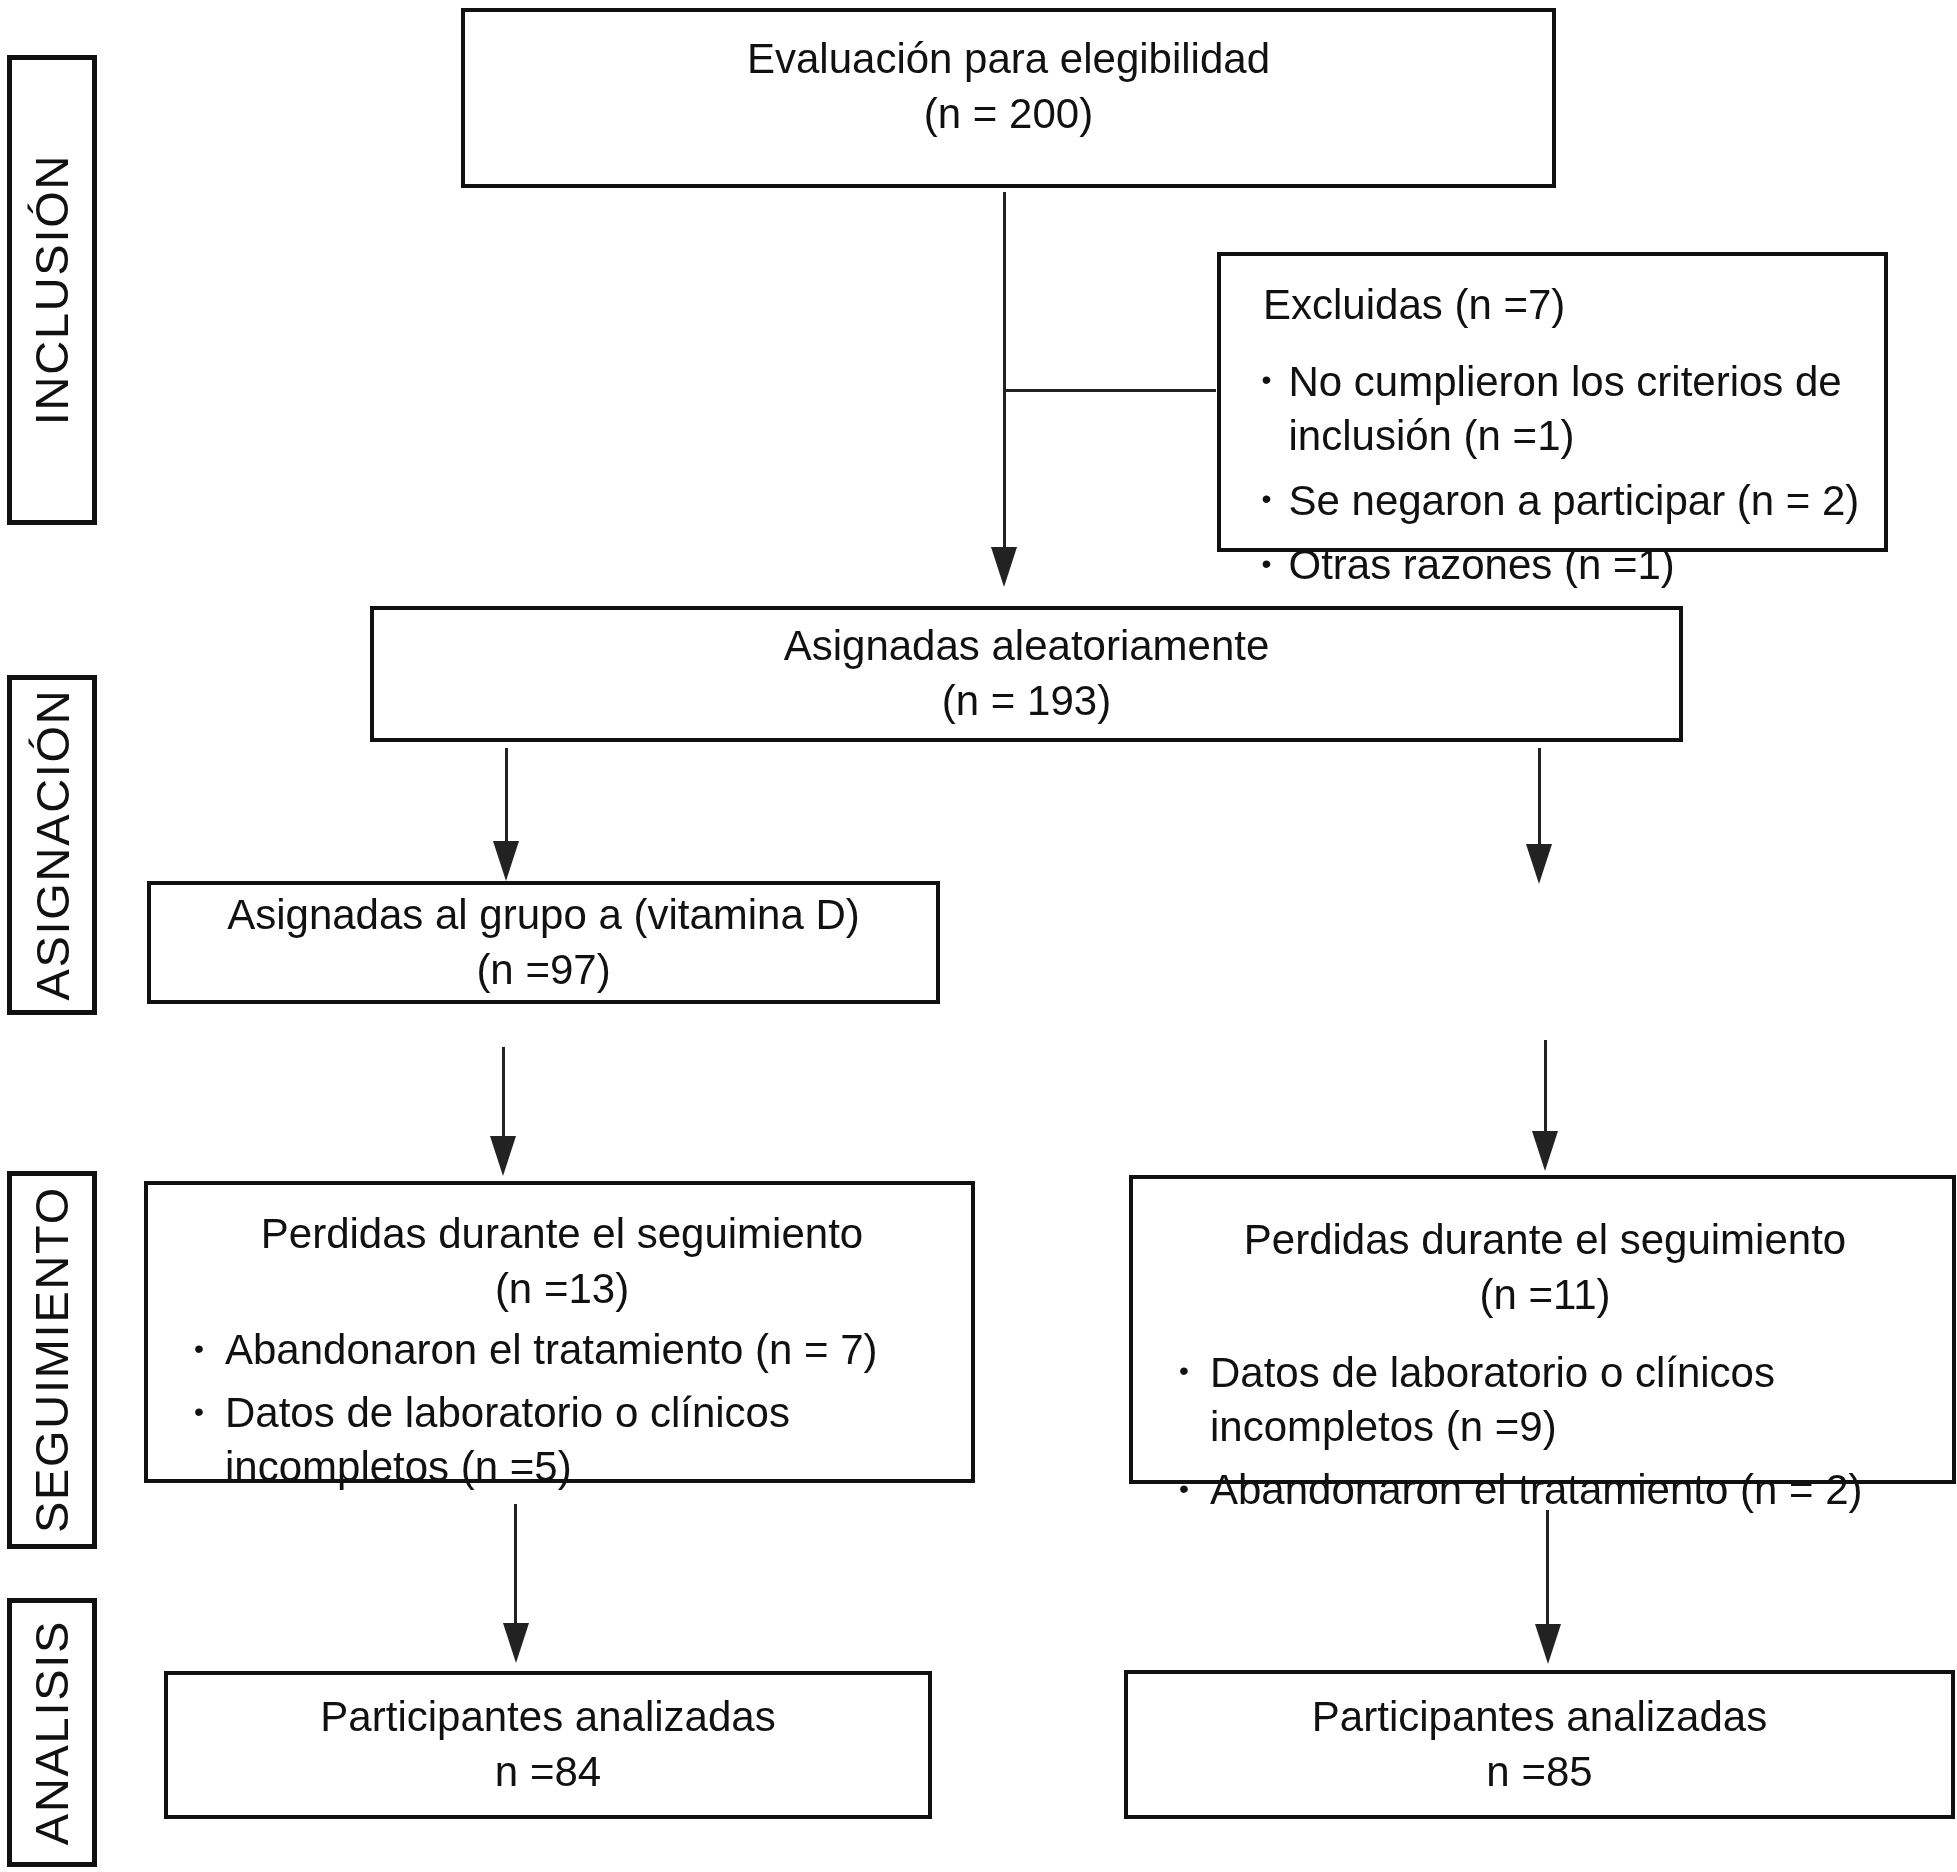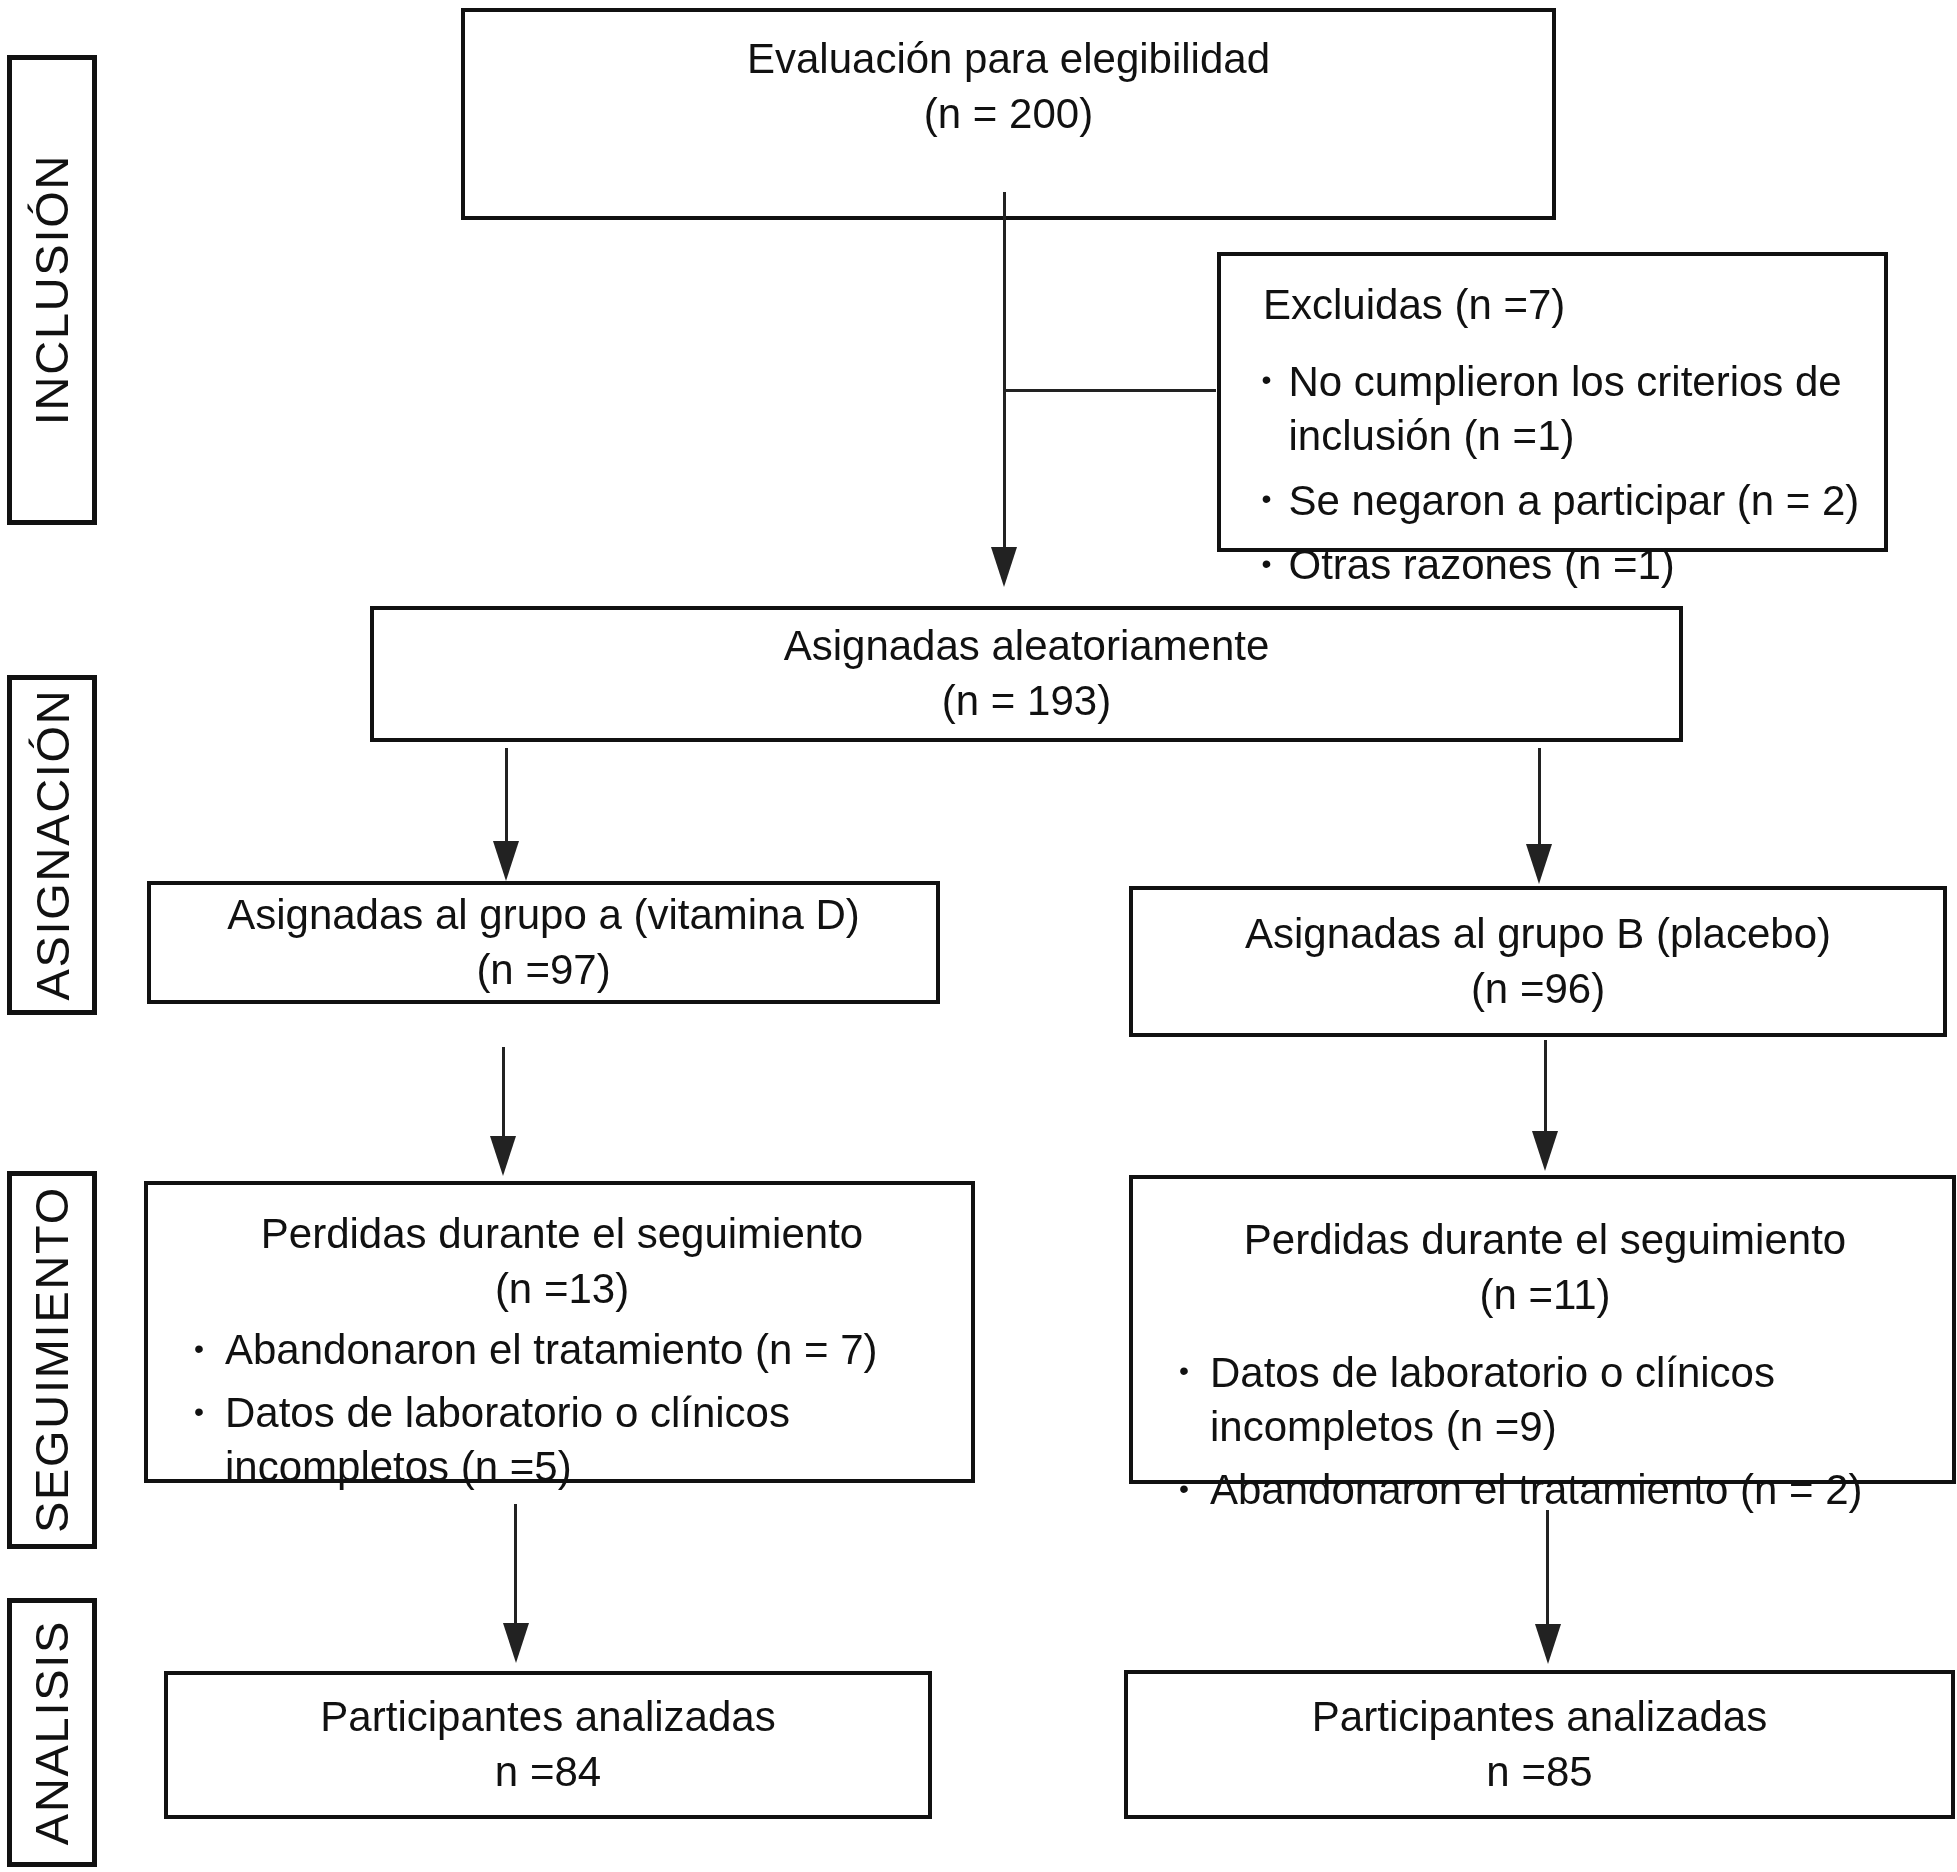--- a/index.html
+++ b/index.html
@@ -112,21 +112,21 @@
   <div class="stage" style="left:6.7px; top:675px; width:90px; height:340px;">
     <span class="rot">ASIGNACIÓN</span>
   </div>
   <div class="stage" style="left:6.7px; top:1171px; width:90px; height:378px;">
     <span class="rot">SEGUIMIENTO</span>
   </div>
   <div class="stage" style="left:6.7px; top:1598px; width:90px; height:269px;">
     <span class="rot">ANALISIS</span>
   </div>
 
-  <div class="box top-v" style="left:461px; top:8.4px; width:1095px; height:212px; padding-top:20px;">
+  <div class="box top-v" style="left:461px; top:8.4px; width:1095px; height:180px; padding-top:20px;">
     <div>Evaluación para elegibilidad</div>
     <div>(n = 200)</div>
   </div>
 
   <div class="vline" style="left:1003px; top:192px; height:357px;"></div>
   <div class="arrowhead" style="left:991px; top:547px;"></div>
 
   <div class="hline" style="left:1004px; top:389px; width:212px;"></div>
 
   <div class="box" style="left:1217px; top:252px; width:671px; height:300px;">
@@ -158,24 +158,20 @@
   <div class="arrowhead" style="left:493px; top:841px;"></div>
 
   <div class="vline" style="left:1538px; top:748px; height:99px;"></div>
   <div class="arrowhead" style="left:1526px; top:844px;"></div>
 
   <div class="box center-v" style="left:147px; top:881px; width:793px; height:123px;">
     <div>Asignadas al grupo a (vitamina D)</div>
     <div>(n =97)</div>
   </div>
 
-  <div class="box center-v" style="left:1129px; top:886px; width:818px; height:151px;">
-    <div>Asignadas al grupo B (placebo)</div>
-    <div>(n =96)</div>
-  </div>
 
   <div class="vline" style="left:502px; top:1047px; height:92px;"></div>
   <div class="arrowhead" style="left:490px; top:1136px;"></div>
 
   <div class="vline" style="left:1544px; top:1040px; height:94px;"></div>
   <div class="arrowhead" style="left:1532px; top:1131px;"></div>
 
   <div class="box" style="left:144px; top:1181px; width:831px; height:302px;">
     <div class="follow-body">
       <div class="follow-head">Perdidas durante el seguimiento</div>

